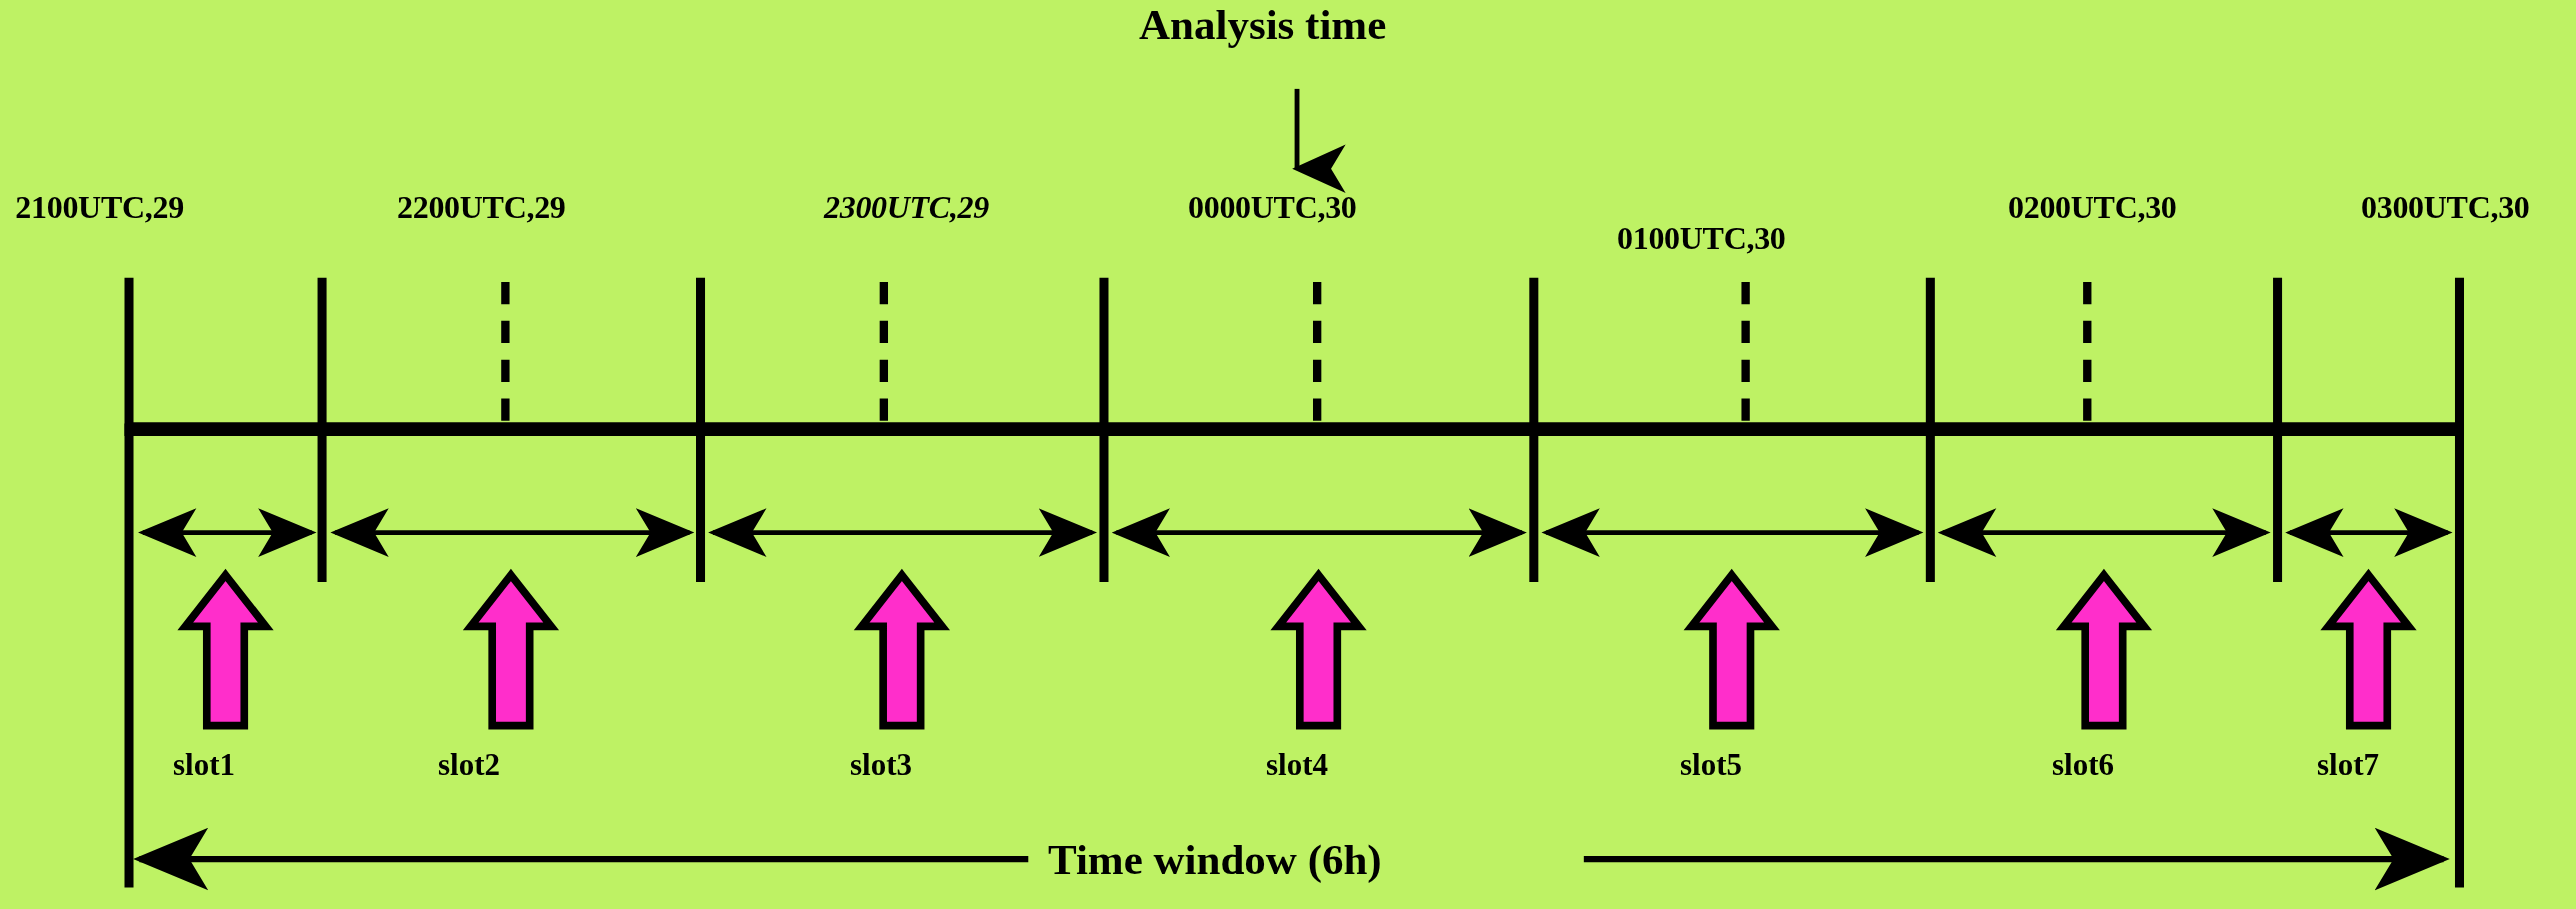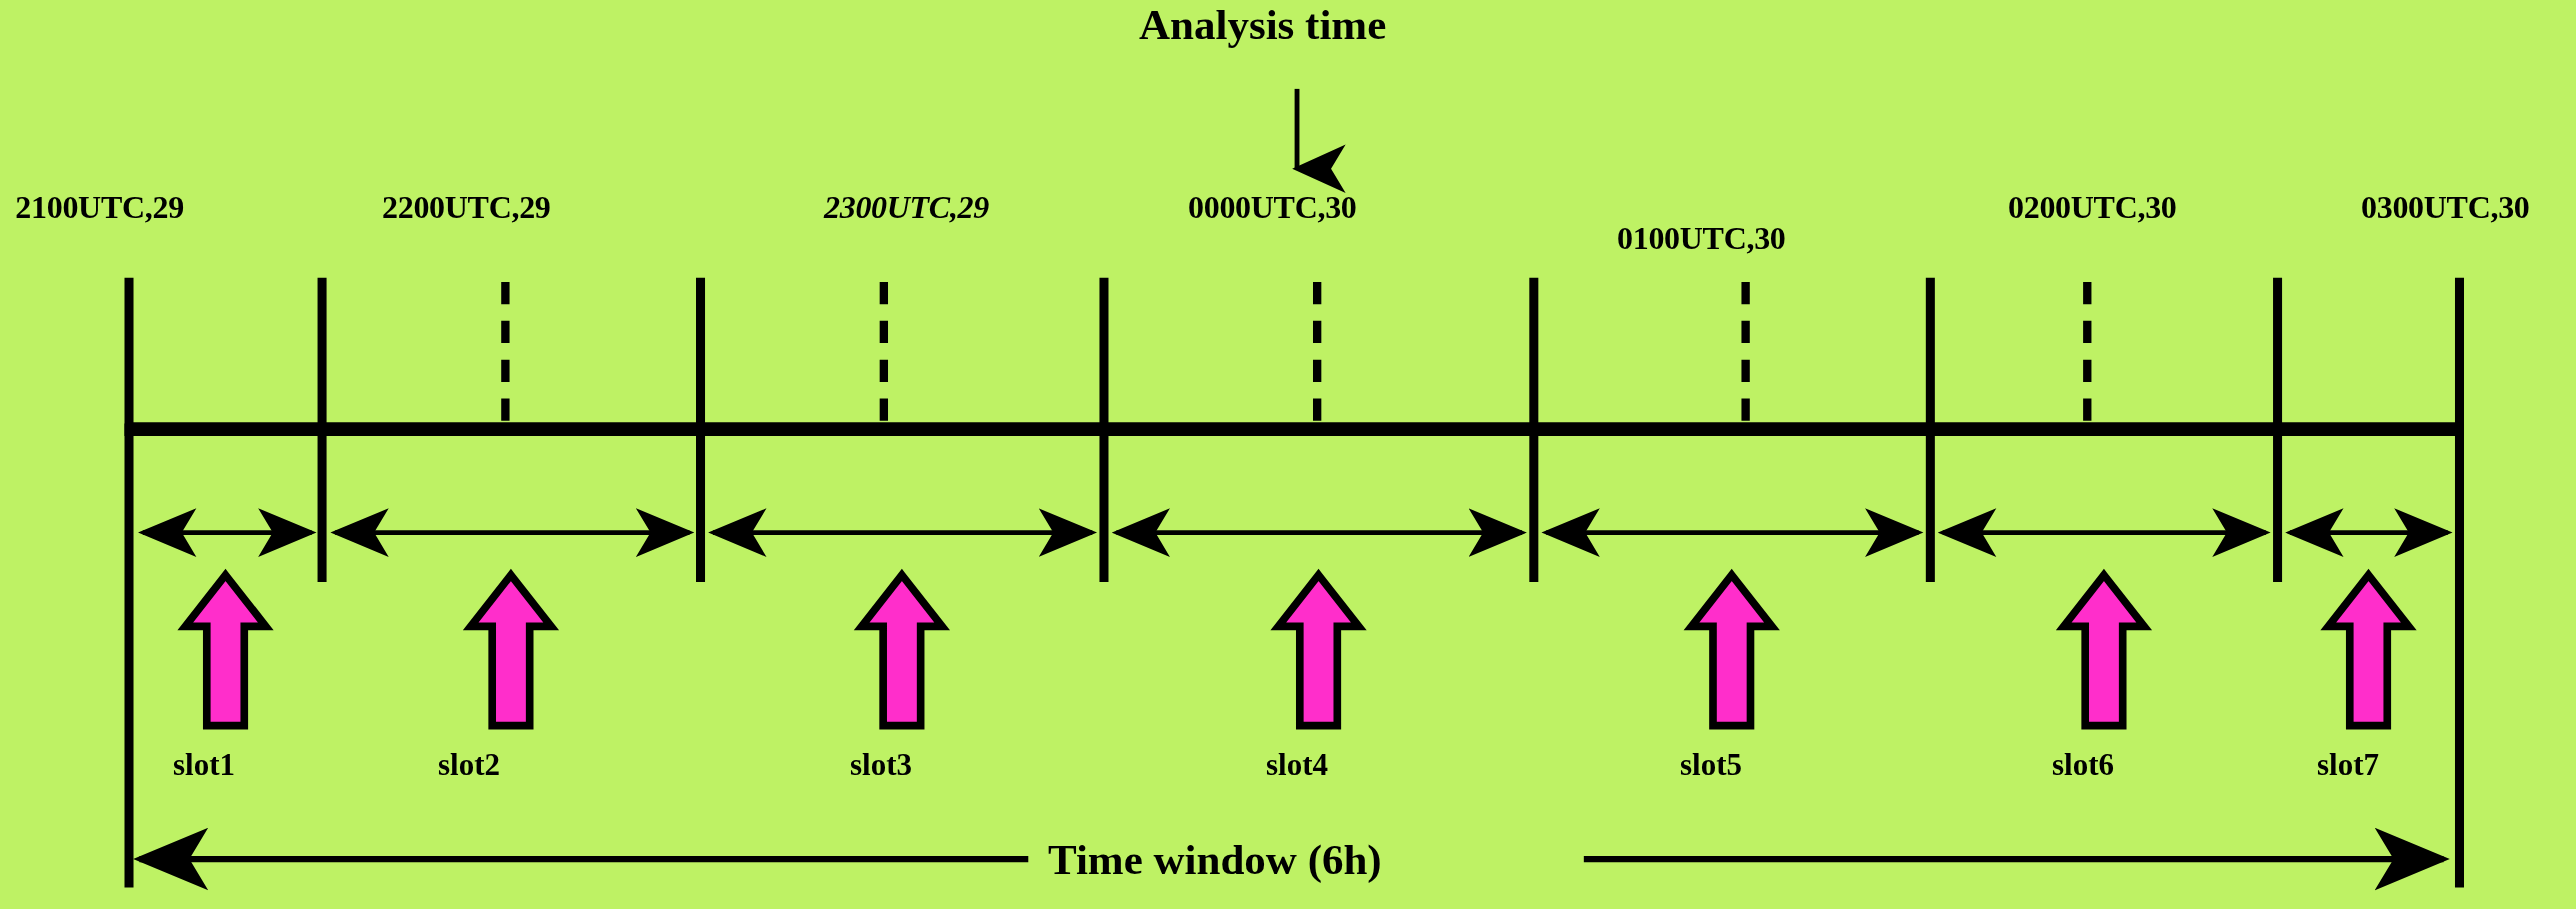--- a/index.html
+++ b/index.html
@@ -96,21 +96,21 @@
 
     <g stroke="#000" stroke-width="9" fill="none">
       <line x1="200" y1="1237" x2="1480" y2="1237" marker-start="url(#ah-l)"></line>
       <line x1="2280" y1="1237" x2="3518" y2="1237" marker-end="url(#ah-r)"></line>
     </g>
   </svg>
 
   <div class="txt title-text" style="left:1139px;top:0px;">Analysis time</div>
 
   <div class="txt time-label" style="left:15.3px;top:189px;">2100UTC,29</div>
-  <div class="txt time-label" style="left:382px;top:189px;">2200UTC,29</div>
+  <div class="txt time-label" style="left:397px;top:189px;">2200UTC,29</div>
   <div class="txt time-label" style="left:824px;top:189px;font-style:italic;">2300UTC,29</div>
   <div class="txt time-label" style="left:1188px;top:189px;">0000UTC,30</div>
   <div class="txt time-label" style="left:1617px;top:189px;margin-top:31px;">0100UTC,30</div>
   <div class="txt time-label" style="left:2008px;top:189px;text-align:right;">0200UTC,30</div>
   <div class="txt time-label" style="left:2361px;top:189px;">0300UTC,30</div>
 
   <div class="txt slot-label" style="left:173px;top:747px;">slot1</div>
   <div class="txt slot-label" style="left:438px;top:747px;">slot2</div>
   <div class="txt slot-label" style="left:850px;top:747px;">slot3</div>
   <div class="txt slot-label" style="left:1266px;top:747px;">slot4</div>

